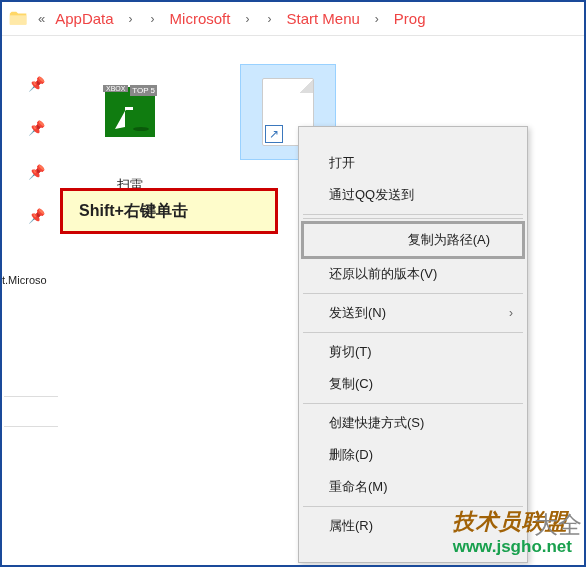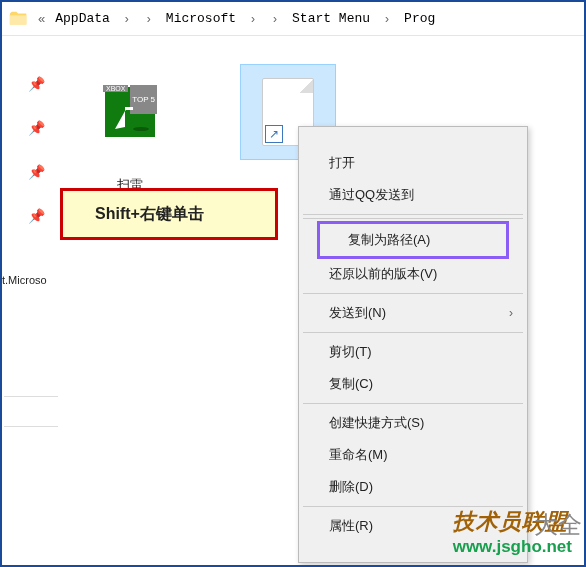--- a/index.html
+++ b/index.html
@@ -1,52 +1,52 @@
 <!DOCTYPE html>
 <html><head>
   <meta charset="utf-8">
   <style>
     * { margin: 0; padding: 0; box-sizing: border-box; font-family: "Microsoft YaHei", "Segoe UI", sans-serif; }
     body { width: 586px; height: 567px; background: #fff; position: relative; overflow: hidden; border: 2px solid #1a4a9a; }
     
     .breadcrumb-bar { height: 34px; background: #fff; border-bottom: 1px solid #e5e5e5; display: flex; align-items: center; padding: 0 6px; }
     .folder-icon { width: 22px; height: 22px; margin-right: 4px; }
     .crumb-sep { color: #666; font-size: 12px; margin: 0 2px; display: inline-flex; align-items: center; justify-content: center; width: 18px; height: 28px; }
-    .crumb-item { padding: 0 6px; font-size: 13px; color: #000000; height: 28px; display: inline-flex; align-items: center; cursor: pointer; font-family: Liberation Mono, monospace; }
+    .crumb-item { padding: 0 6px; font-size: 15px; color: #ef4444; height: 28px; display: inline-flex; align-items: center; cursor: pointer; }
     .crumb-prefix { color: #666; font-size: 13px; margin: 0 4px; }
     
     .content-area { position: relative; height: calc(100% - 34px); display: flex; }
     .sidebar { width: 56px; padding-top: 40px; }
     .pin { color: #aaa; font-size: 14px; text-align: right; padding-right: 12px; margin-bottom: 28px; }
     .sidebar-label { position: absolute; left: 0; top: 238px; font-size: 11px; color: #222; }
     
     .files-area { flex: 1; padding-top: 20px; position: relative; }
     .file-tile { position: absolute; width: 100px; text-align: center; }
     .file-tile.first { left: 22px; top: 28px; }
     .file-tile.second { left: 180px; top: 28px; }
     .file-tile.selected .tile-box { background: #cce8ff; border: 1px solid #99d1ff; }
     .tile-box { width: 96px; height: 96px; display: flex; align-items: center; justify-content: center; margin: 0 auto; }
     .xbox-icon { width: 56px; height: 56px; background: #107c10; border: 3px solid #fff; position: relative; }
-    .xbox-badge { position: absolute; top: -2px; right: -2px; background: #888; color: #fff; font-size: 8px; padding: 10px 2px; }
+    .xbox-badge { position: absolute; top: -2px; right: -2px; background: #888; color: #fff; font-size: 8px; padding: 1px 2px; }
     .xbox-top { position: absolute; top: -2px; left: -2px; background: #888; color: #fff; font-size: 7px; padding: 0 3px; }
     .xbox-golf { position: absolute; bottom: 4px; left: 6px; width: 44px; height: 30px; }
     .file-name { font-size: 13px; margin-top: 16px; color: #222; }
     
     .shortcut-icon { width: 52px; height: 68px; background: #fff; border: 1px solid #ccc; border-radius: 2px; position: relative; }
     .shortcut-corner { position: absolute; top: 0; right: 0; width: 14px; height: 14px; background: linear-gradient(135deg, transparent 50%, #ddd 50%); }
     .shortcut-arrow { position: absolute; bottom: 2px; left: 2px; width: 18px; height: 18px; background: #fff; border: 1px solid #3b78bd; display: flex; align-items: center; justify-content: center; color: #3b78bd; font-size: 12px; }
     
-    .callout-box { position: absolute; left: 58px; top: 186px; width: 218px; height: 52px; background: #fefccb; border: 3px solid #c00; display: flex; align-items: center; padding-left: 32px; }
+    .callout-box { position: absolute; left: 58px; top: 186px; width: 218px; height: 46px; background: #fefccb; border: 3px solid #c00; display: flex; align-items: center; padding-left: 16px; }
     .callout-text { font-size: 16px; font-weight: bold; color: #222; }
     
     .context-menu { position: absolute; left: 296px; top: 124px; width: 230px; background: #f0f0f0; border: 1px solid #bbb; box-shadow: 2px 2px 6px rgba(0,0,0,0.2); padding: 20px 2px; }
     .menu-item { padding: 7px 32px 7px 28px; font-size: 13px; color: #222; cursor: pointer; position: relative; }
     .menu-sep { height: 1px; background: #ccc; margin: 3px 2px; }
     .menu-arrow { position: absolute; right: 12px; top: 50%; transform: translateY(-50%); color: #666; font-size: 12px; }
-    .menu-highlight { border: 3px solid #8b5cf6; margin: -1px 16px; }
+    .menu-highlight { border: 3px solid #a3a3a3; margin: -1px 0; text-align: right; }
     
     .hr-line { position: absolute; left: 2px; top: 360px; width: 54px; height: 1px; background: #ddd; }
     .hr-line2 { position: absolute; left: 2px; top: 390px; width: 54px; height: 1px; background: #ddd; }
     
     .watermark { position: absolute; right: 12px; bottom: 8px; }
     .watermark-text { font-size: 22px; font-weight: bold; color: #a16207; font-style: italic; letter-spacing: 1px; }
     .watermark-sub { font-size: 17px; color: #19a04e; font-weight: bold; text-align: center; }
     .watermark-side { position: absolute; right: 2px; bottom: 24px; font-size: 24px; color: #888; }
   </style>
 </head>
@@ -122,22 +122,22 @@
   <div class="menu-sep"></div>
   <div class="menu-item">
     <span>发送到(N)</span>
     <span class="menu-arrow">›</span>
   </div>
   <div class="menu-sep"></div>
   <div class="menu-item">剪切(T)</div>
   <div class="menu-item">复制(C)</div>
   <div class="menu-sep"></div>
   <div class="menu-item">创建快捷方式(S)</div>
+  <div class="menu-item">删除(D)</div>
   <div class="menu-item">重命名(M)</div>
-  <div class="menu-item">删除(D)</div>
   <div class="menu-sep"></div>
   <div class="menu-item">属性(R)</div>
 </div>
 
 <div class="watermark">
   <div class="watermark-text">技术员联盟</div>
   <div class="watermark-sub">www.jsgho.net</div>
 </div>
 <div class="watermark-side">大全</div>
 

